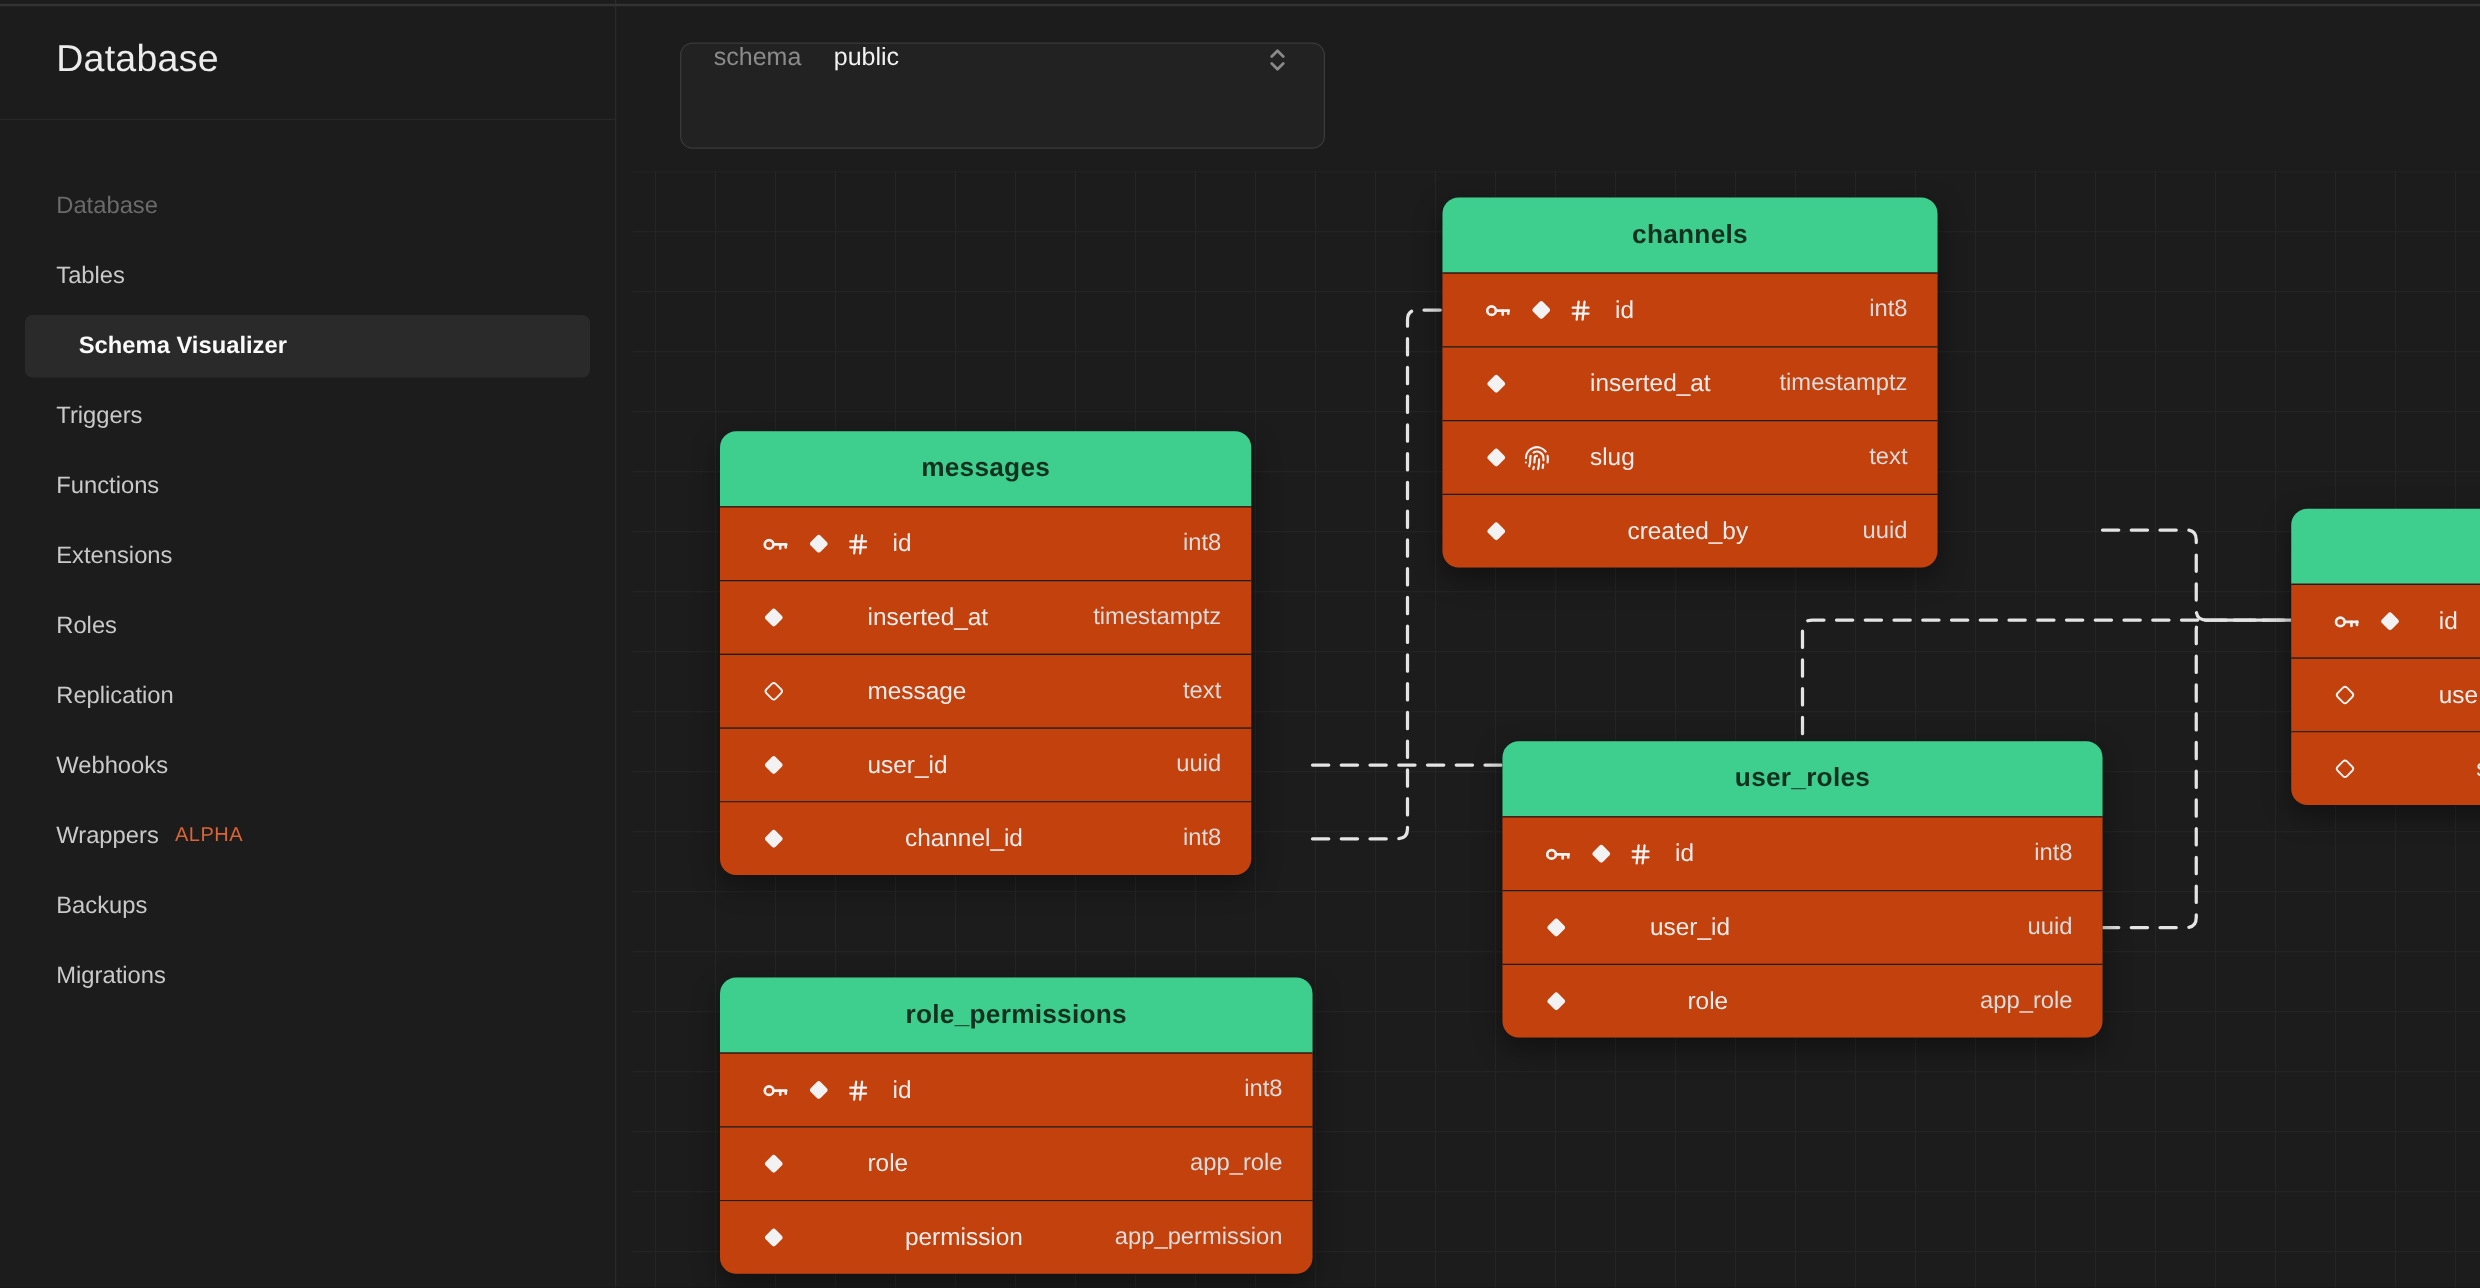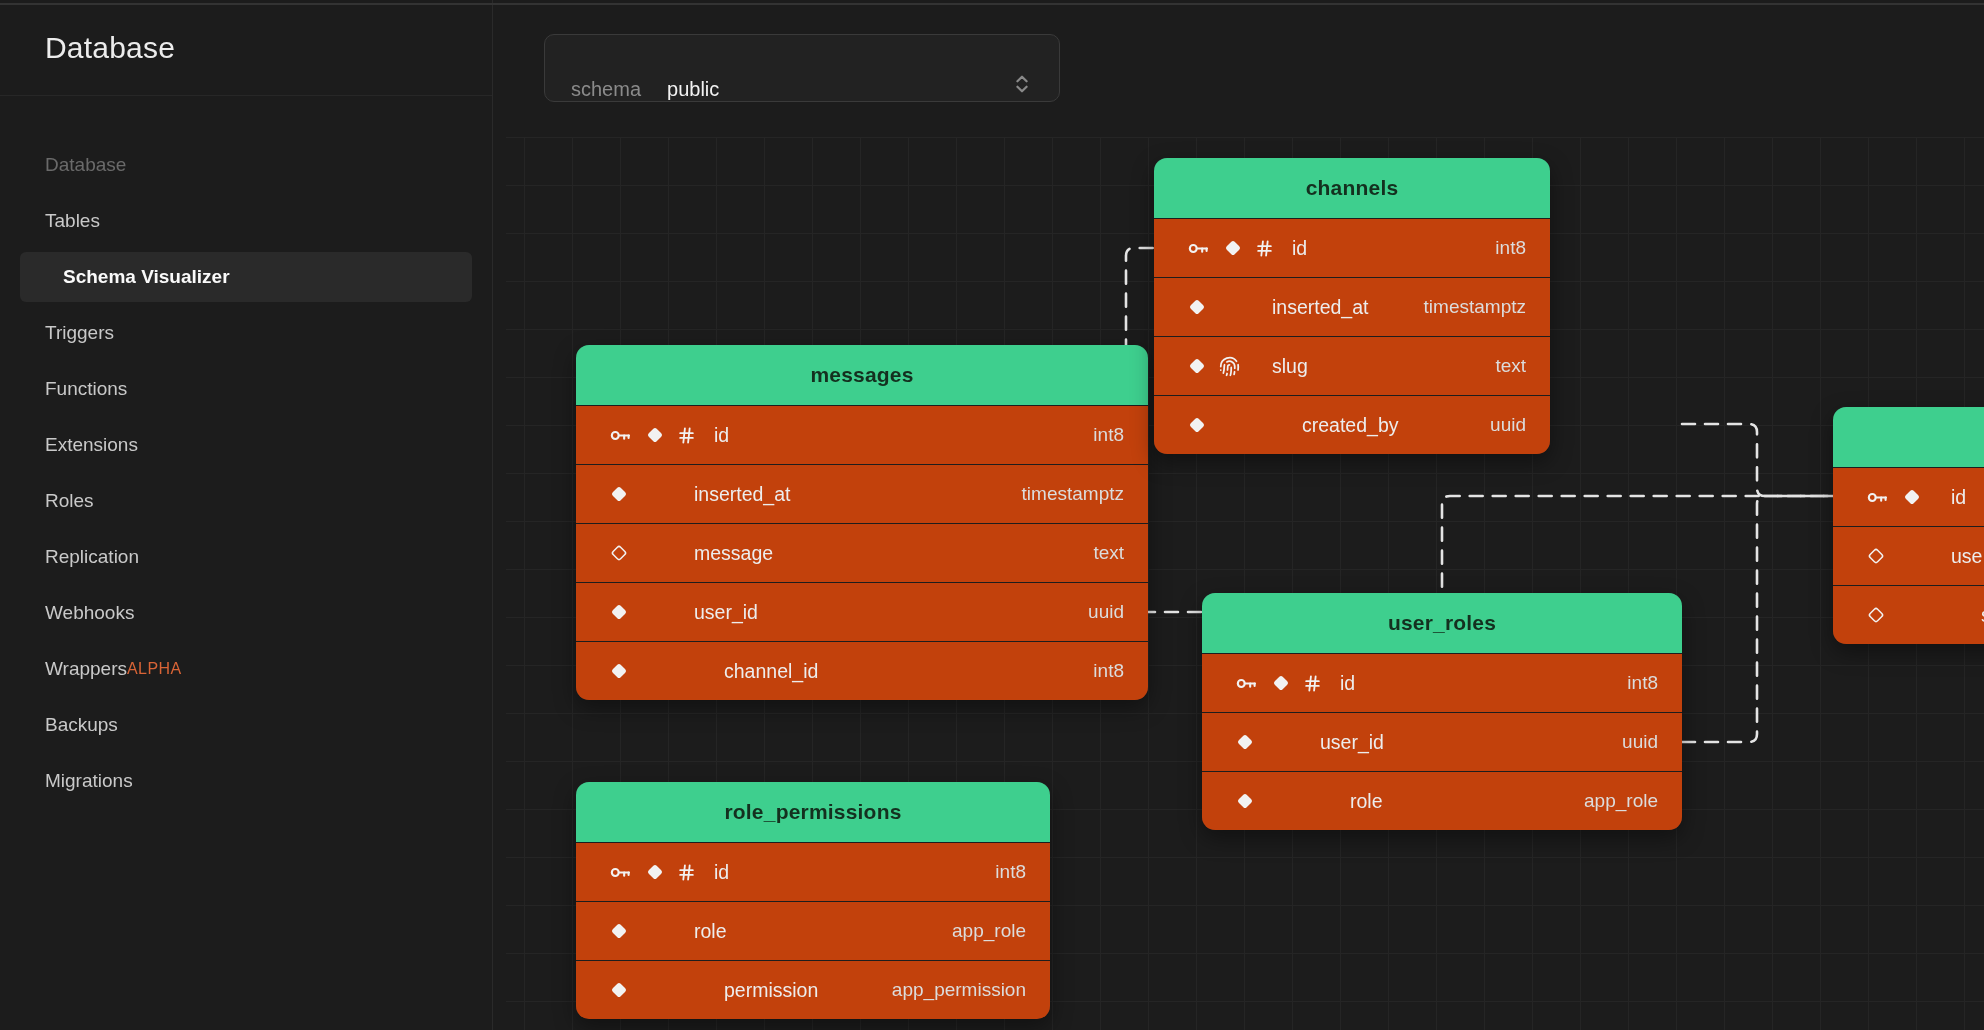--- a/index.html
+++ b/index.html
@@ -27,55 +27,55 @@
   .row{height:59px;box-sizing:border-box;display:flex;align-items:center;
         padding:0 24px 0 34px;background:#c2410c;border-top:1px solid #1d1d1d;}
   .row:first-of-type{border-top:none;}
   .row:last-child{border-radius:0 0 13px 13px;gap:30px;}
   .icons{display:flex;align-items:center;gap:13px;min-width:66px;color:#f2f2f2;}
   .icons svg{display:block;}
   .colname{margin-left:18px;font-size:19.5px;color:#ededed;white-space:nowrap;}
   .coltype{margin-left:auto;font-size:19px;color:#dcdcdc;white-space:nowrap;padding-left:20px;}
 
   
-  .schema-select{position:absolute;left:544px;top:34px;width:516px;height:68px;
+  .schema-select{position:absolute;left:544px;top:34px;width:516px;height:85px;
         box-sizing:border-box;z-index:5;background:#222;border:1px solid #3a3a3a;
-        border-radius:10px;display:flex;align-items:flex-end;padding:0 26px;cursor:pointer;}
+        border-radius:10px;display:flex;align-items:flex-start;padding:0 26px;cursor:pointer;}
   .schema-select .lbl{color:#8b8b8b;font-size:20px;}
   .schema-select .val{color:#f2f2f2;font-size:20px;font-weight:500;margin-left:26px;}
   .schema-select .chev{margin-left:auto;color:#8a8a8a;}
 
   
   .sidebar{position:absolute;left:0;top:0;bottom:0;width:493px;z-index:6;
         background:#1c1c1c;border-right:1px solid #2a2a2a;box-sizing:border-box;}
   .sidebar-header{height:96px;box-sizing:border-box;border-bottom:1px solid #272727;
         display:flex;align-items:center;padding-left:45px;}
   .sidebar-title{font-size:30px;font-weight:400;color:#ececec;letter-spacing:.2px;}
   .nav{margin-top:44px;}
   .nav-item{height:50px;margin:0 20px 6px 20px;padding-left:25px;border-radius:6px;
         display:flex;align-items:center;font-size:19px;color:#c9c9c9;cursor:pointer;}
   .nav-item.muted{color:#6a6a6a;}
   .nav-item.active{background:#2a2a2a;color:#fafafa;font-weight:700;padding-left:43px;}
-  .nav-item .badge{font-size:16px;color:#d96436;letter-spacing:.4px;}
+  .nav-item .badge{margin-left:13px;font-size:16px;color:#d96436;letter-spacing:.4px;}
 </style>
 </head>
 <body>
 
 <div class="top-hairline"></div>
 
 <div class="canvas">
   <div class="canvas-grid"></div>
   <svg class="edges" width="1984" height="1030" viewBox="0 0 1984 1030">
       <path d="M 1050 671 L 1118 671 Q 1126 671 1126 663 L 1126 256 Q 1126 248 1134 248 L 1202 248" class="edge"></path>
       <path d="M 1050 612 L 1434 612 Q 1442 612 1442 604 L 1442 504 Q 1442 496 1450 496 L 1833 496" class="edge"></path>
       <path d="M 1682 424 L 1749 424 Q 1757 424 1757 432 L 1757 488 Q 1757 496 1765 496 L 1833 496" class="edge"></path>
       <path d="M 1682 742 L 1749 742 Q 1757 742 1757 734 L 1757 504 Q 1757 496 1765 496 L 1833 496" class="edge"></path>
     </svg>
   <div>
-      <div class="node" style="left: 576px; top: 345px; width: 572px;">
+      <div class="node" style="left: 576px; top: 345px; width: 425px;">
         <div class="node-header">messages</div>
         <div class="row">
           <span class="icons">
             <span>
               <svg width="23" height="23" viewBox="0 0 24 24" fill="none" stroke="currentColor" stroke-linecap="round" stroke-linejoin="round" stroke-width="2.2">
                 <circle cx="5.5" cy="12" r="3.6"></circle>
                 <path d="M9.2 12h10.6"></path>
                 <path d="M14.8 12v3.4"></path>
                 <path d="M19.4 12v2.6"></path>
               </svg>

